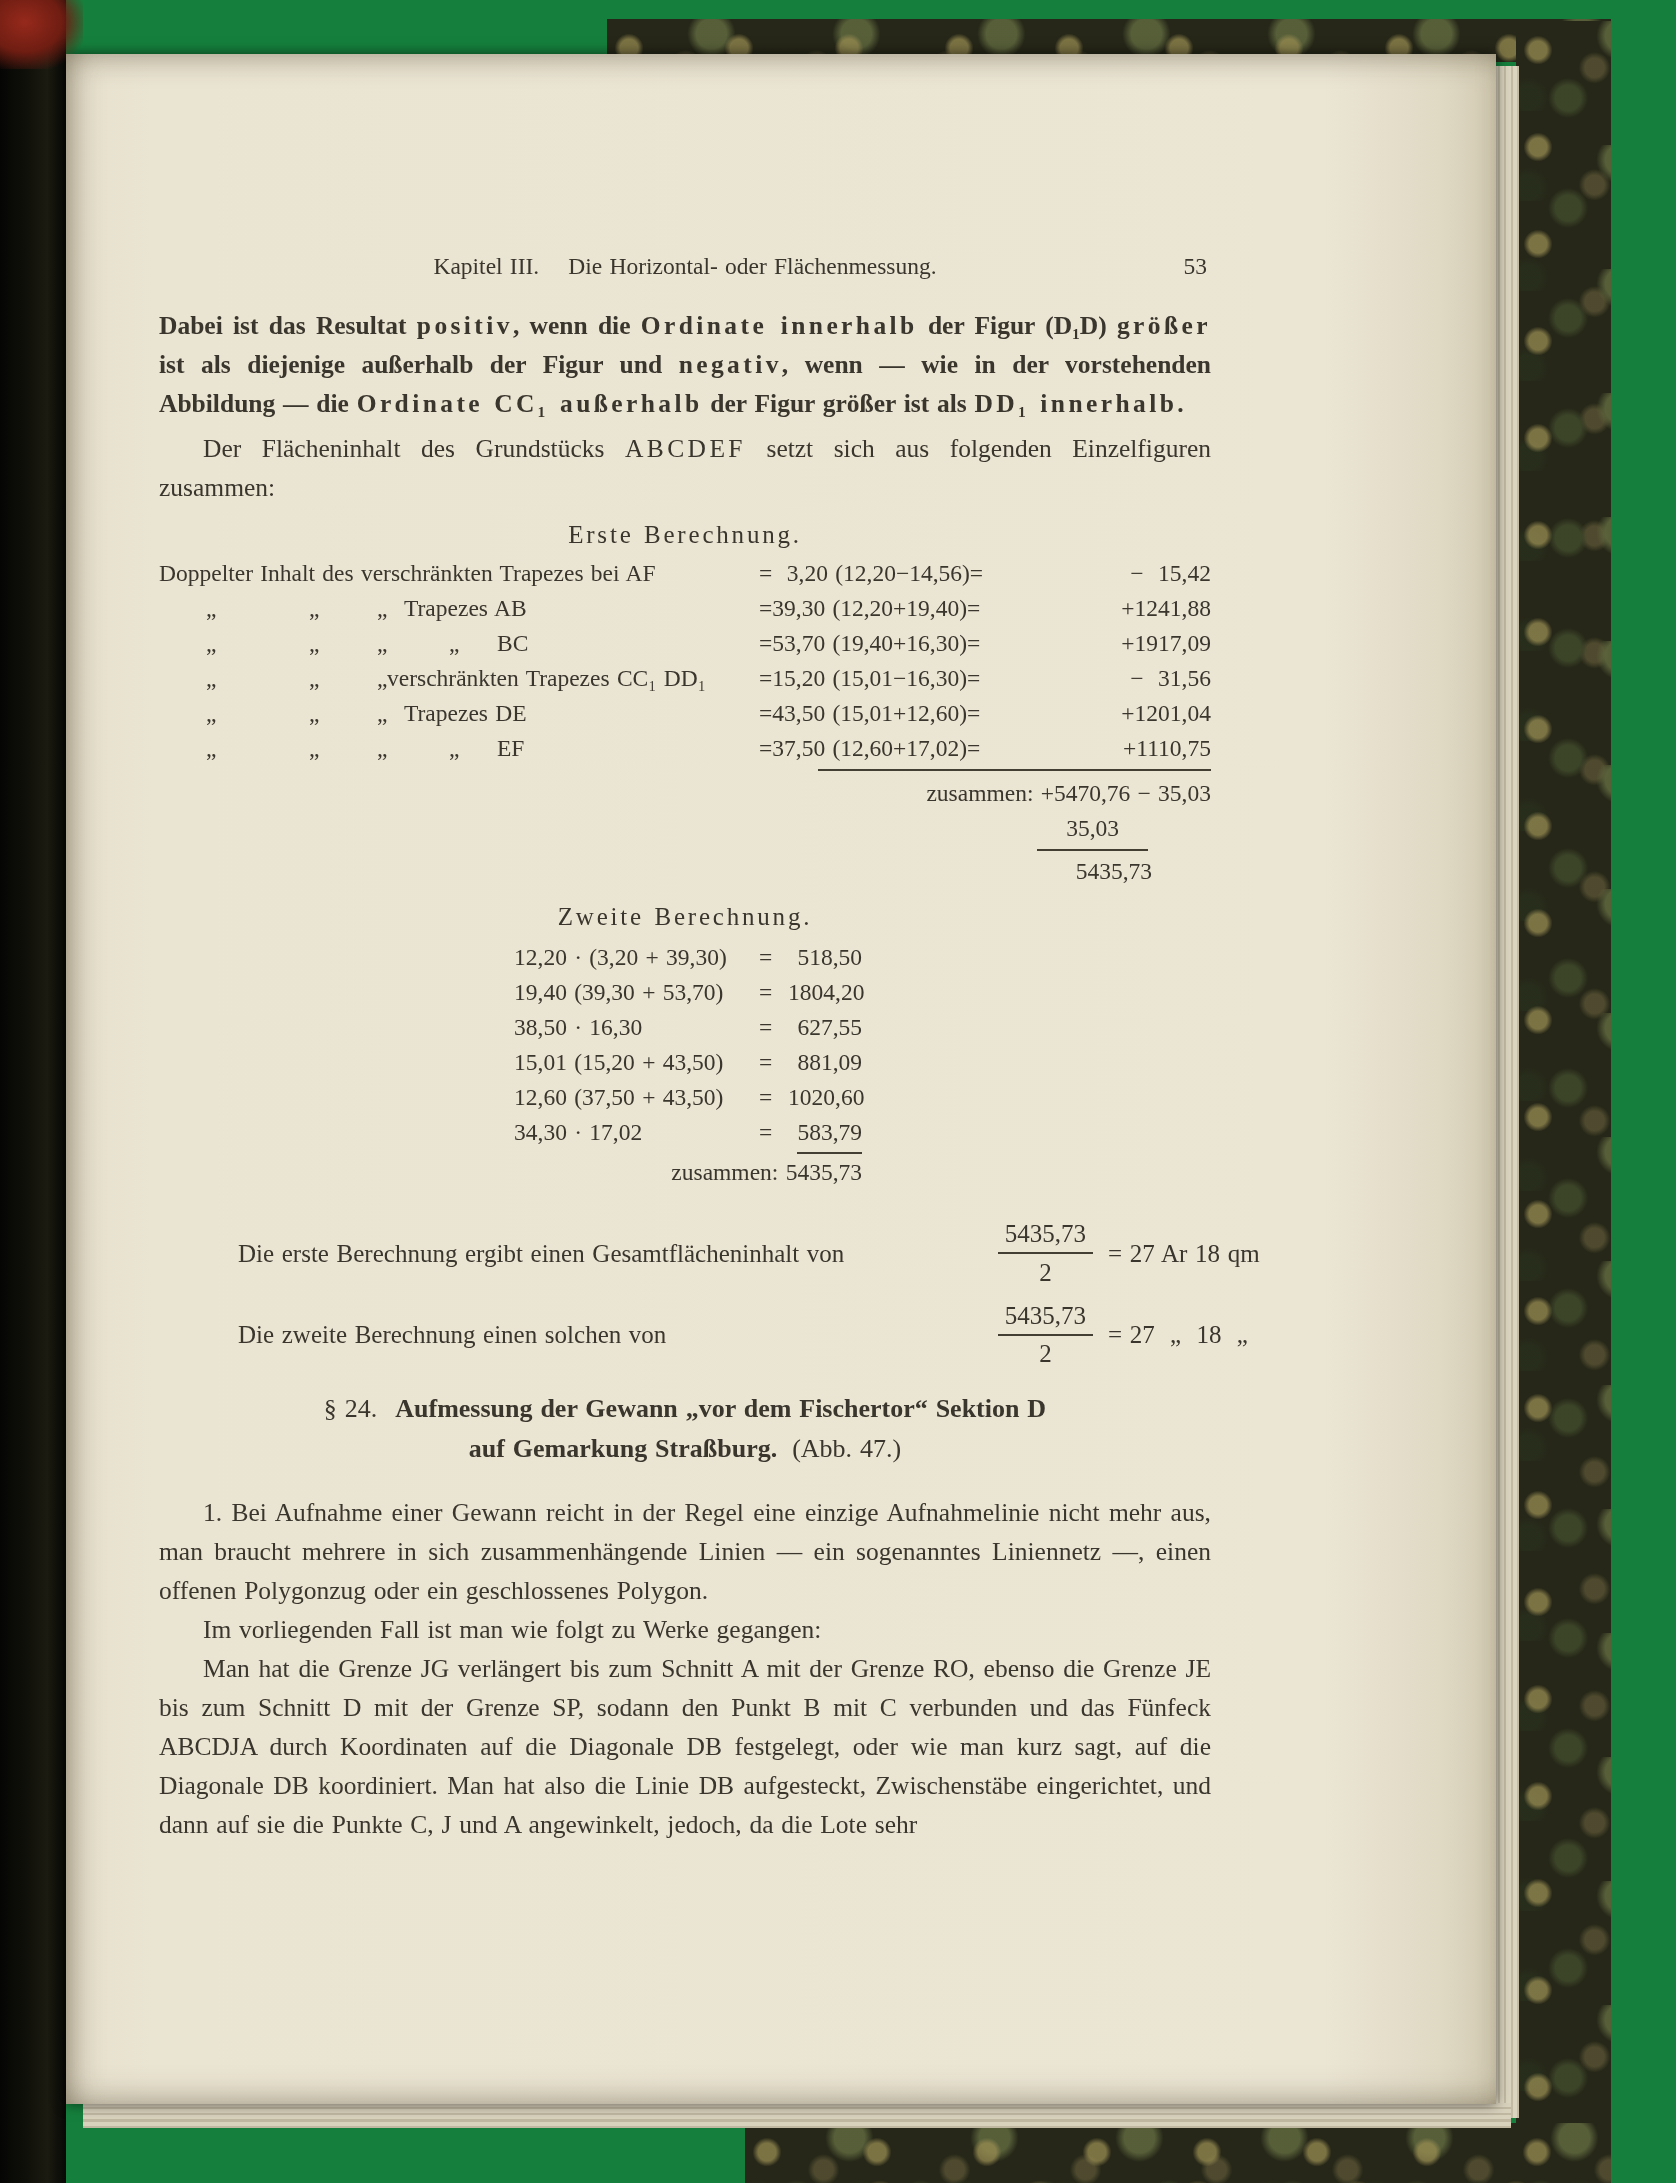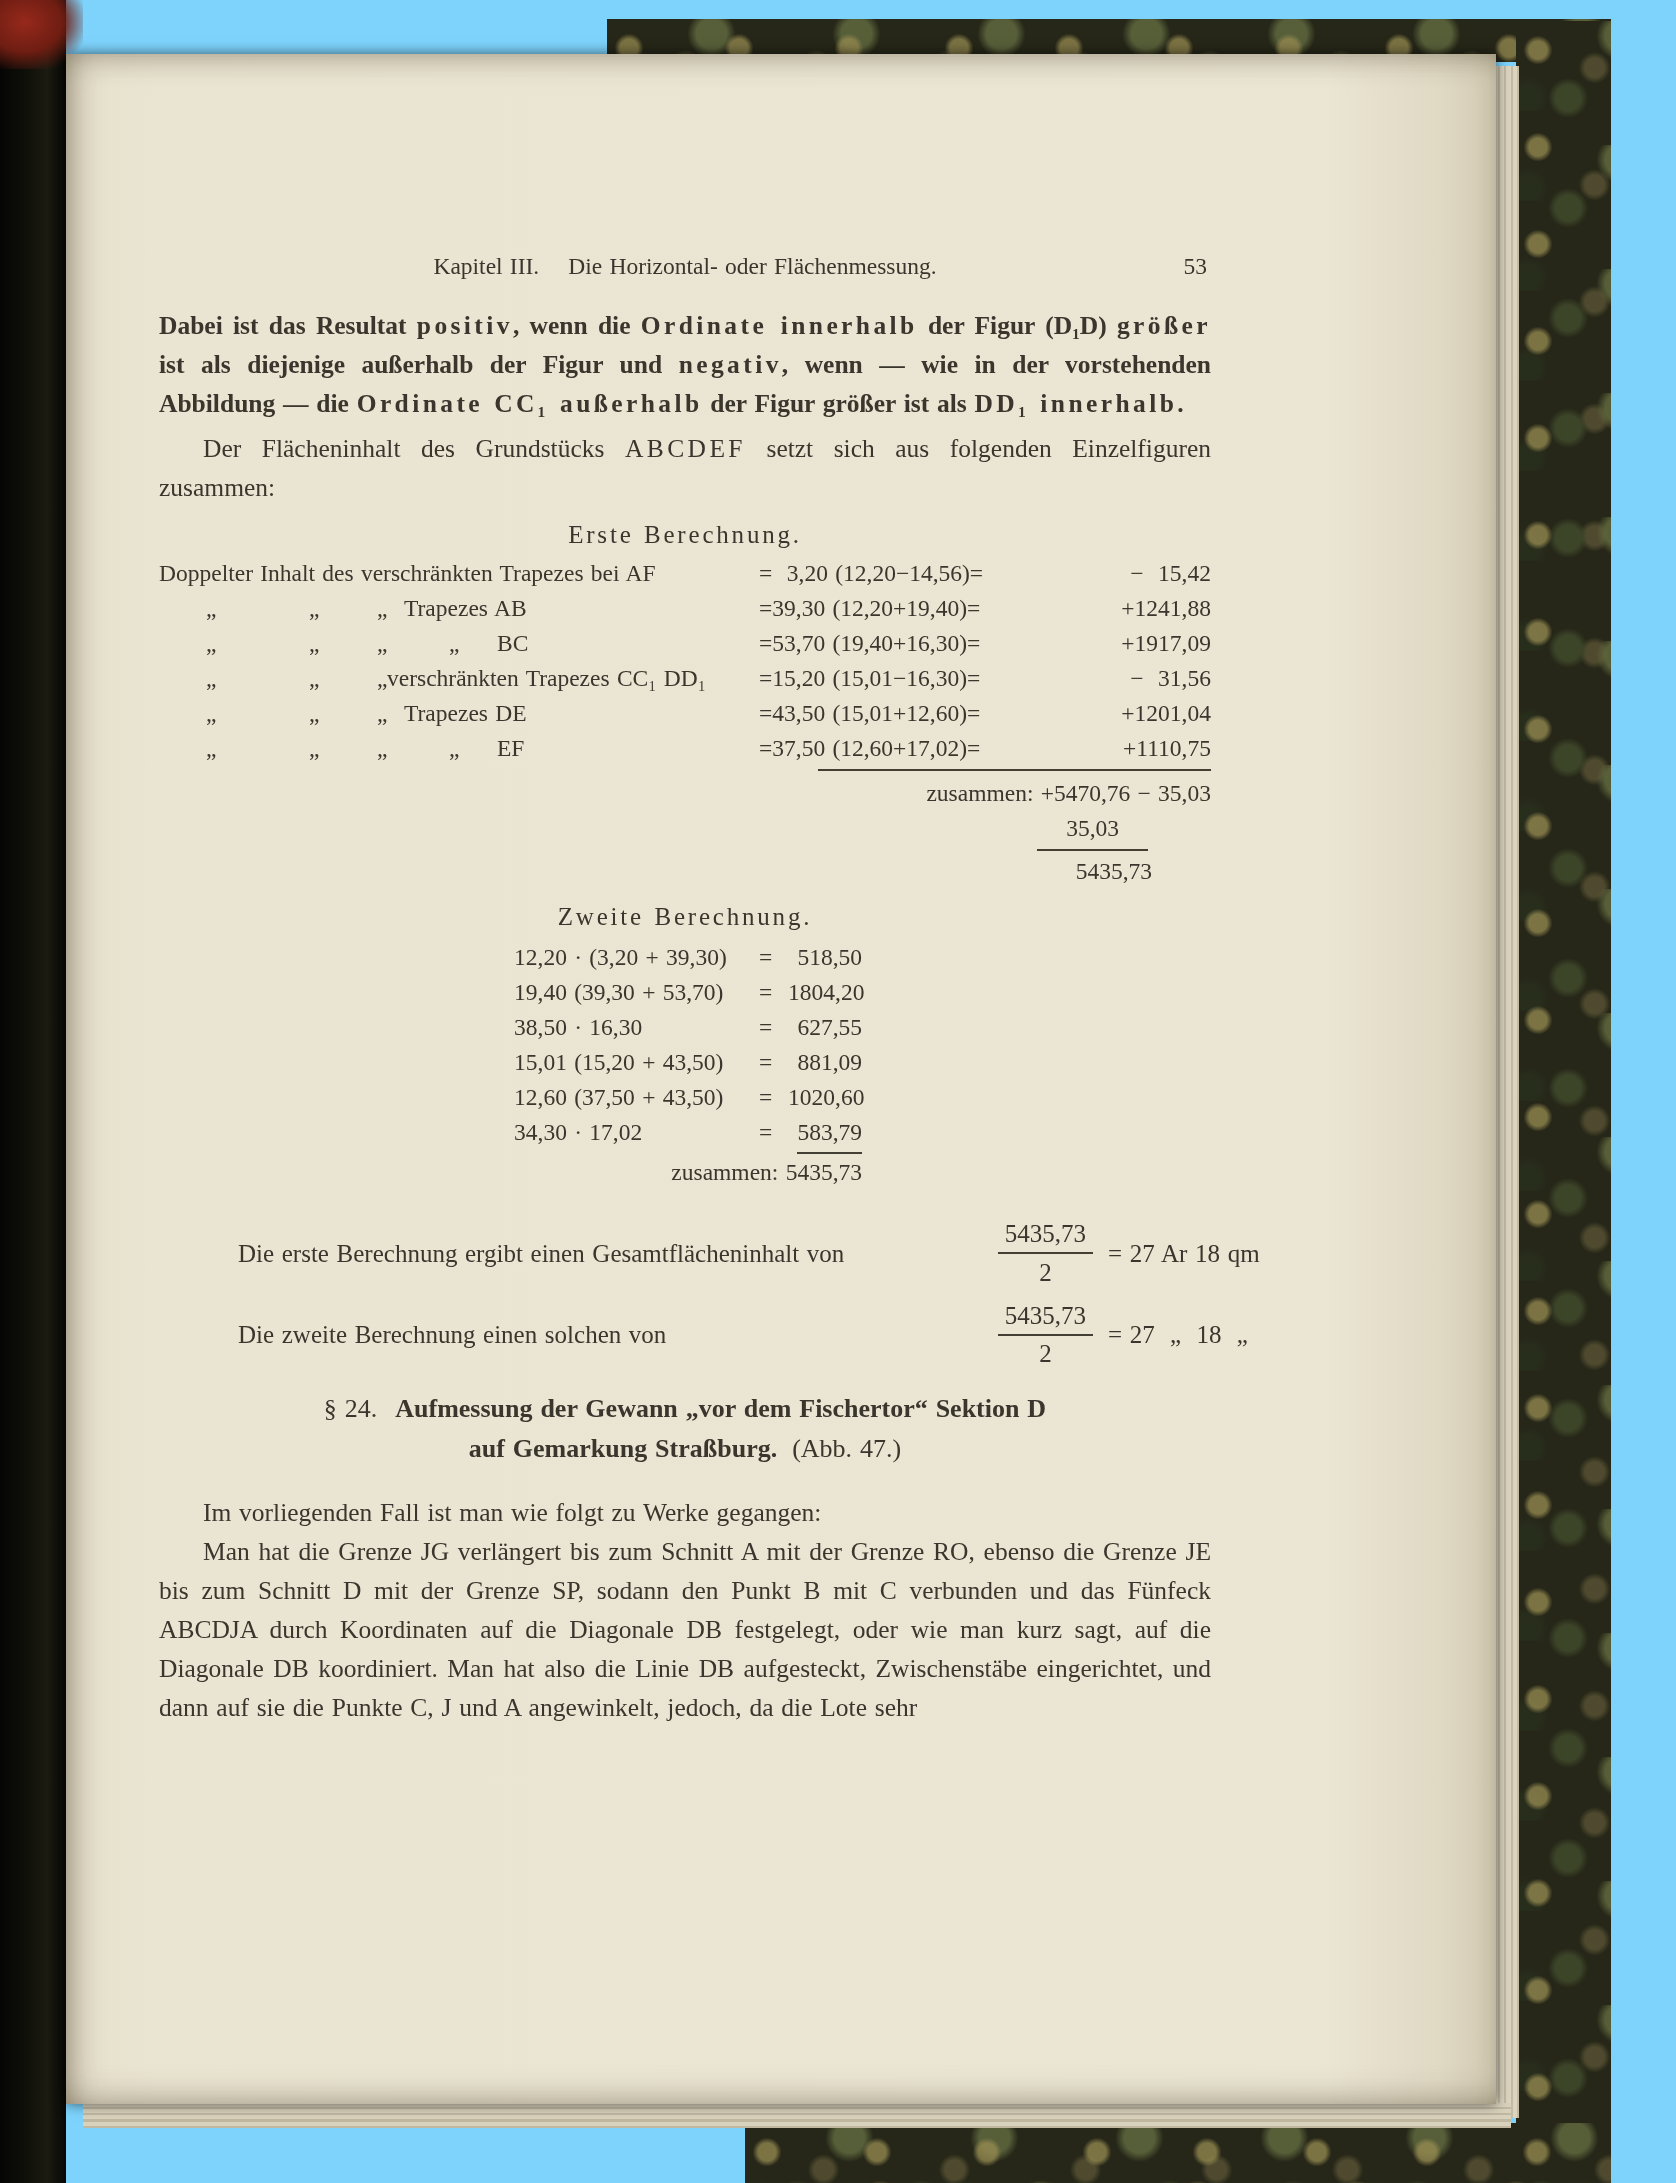--- a/index.html
+++ b/index.html
@@ -2,21 +2,21 @@
 <html style="font-size:11px"><head>
 <meta charset="utf-8">
 <style>
   * { margin:0; padding:0; box-sizing:border-box; }
   html,body { width:1676px; height:2183px; }
   body {
     position:relative; overflow:hidden;
     background:#131310;
     font-family:"Liberation Serif","DejaVu Serif",serif;
   }
-  .stage { position:absolute; inset:0; background:#7dd3fc; }
+  .stage { position:absolute; inset:0; background:#15803d; }
 
   
   .board-left {
     position:absolute; left:0; top:0; width:66px; height:100%;
     background:linear-gradient(90deg,#050504,#10100a 40%,#1b1b11 72%,#070706);
   }
   .red-blob {
     position:absolute; left:0; top:0; width:83px; height:69px;
     background:radial-gradient(ellipse at 30% 32%, #96291c 0%, #6f1d12 45%, rgba(70,15,8,0) 78%);
   }
@@ -274,19 +274,20 @@
           </span>
         <span class="res-eq">= 27  „  18  „</span>
       </div>
 
 
       <div class="sub-head">
         <span class="sub-prefix">§ 24.</span><span>Aufmessung der Gewann „vor dem Fischertor“ Sektion D</span><br>
         <span>auf Gemarkung Straßburg.</span><span class="sub-note">(Abb. 47.)</span>
       </div>
 
+      <p class="bodyp">1. Bei Aufnahme einer Gewann reicht in der Regel eine einzige Aufnahmelinie nicht mehr aus, man braucht mehrere in sich zusammenhängende Linien — ein sogenanntes Liniennetz —, einen offenen Polygonzug oder ein geschlossenes Polygon.</p>
       <p class="bodyp">Im vorliegenden Fall ist man wie folgt zu Werke gegangen:</p>
       <p class="bodyp">Man hat die Grenze JG verlängert bis zum Schnitt A mit der Grenze RO, ebenso die Grenze JE bis zum Schnitt D mit der Grenze SP, sodann den Punkt B mit C verbunden und das Fünfeck ABCDJA durch Koordinaten auf die Diagonale DB festgelegt, oder wie man kurz sagt, auf die Diagonale DB koordiniert. Man hat also die Linie DB aufgesteckt, Zwischenstäbe eingerichtet, und dann auf sie die Punkte C, J und A angewinkelt, jedoch, da die Lote sehr</p>
 
     </div>
   </div>
 </div>
 
 
 </body></html>

